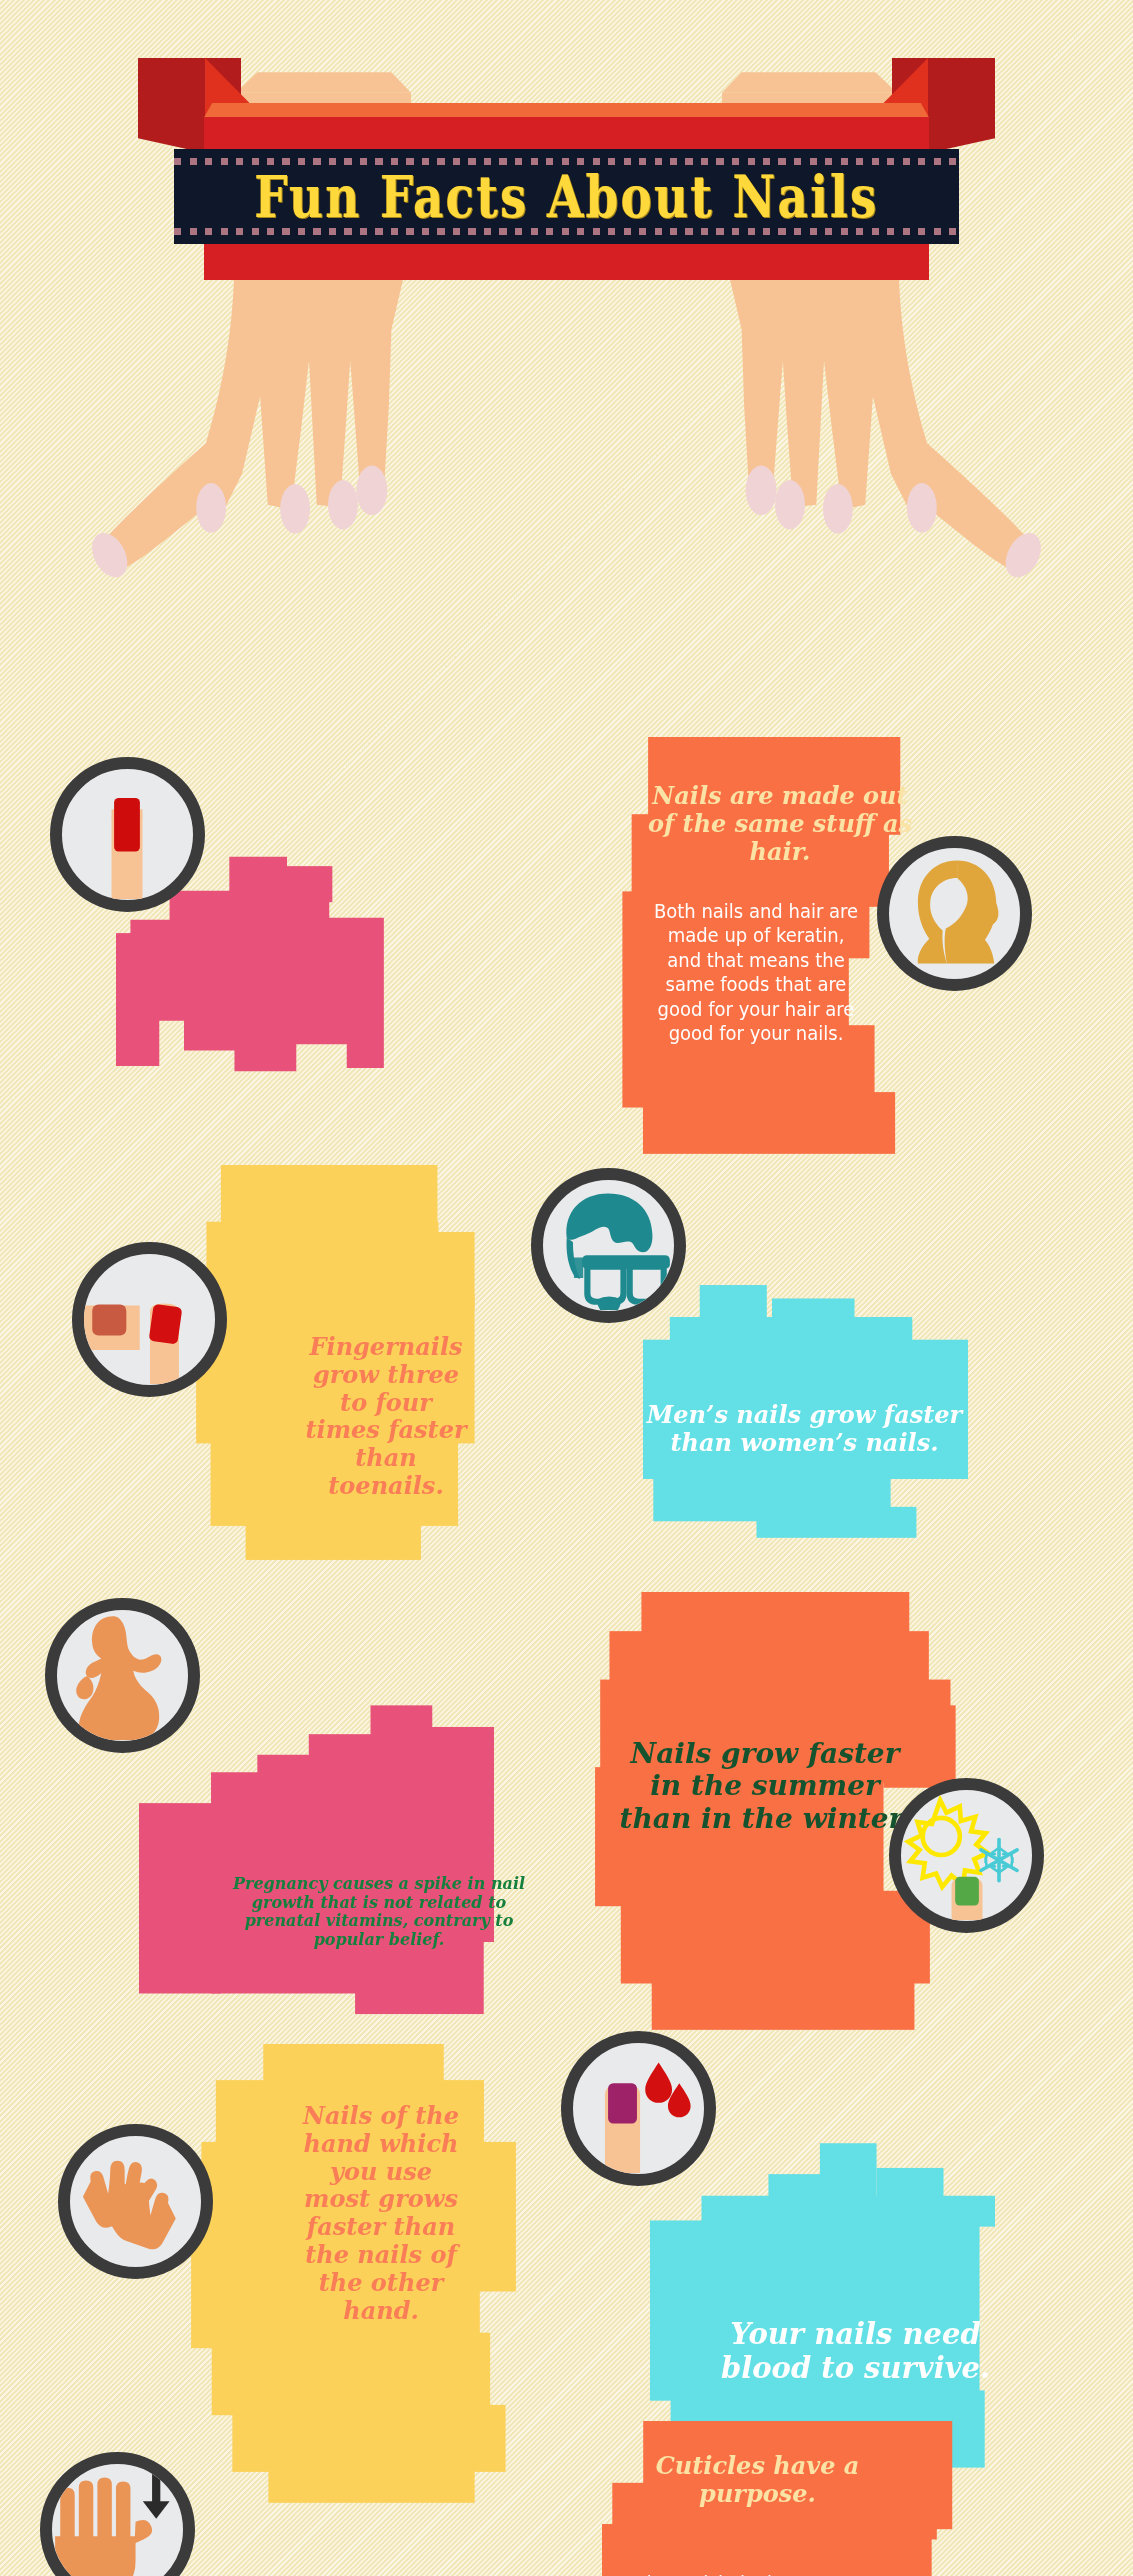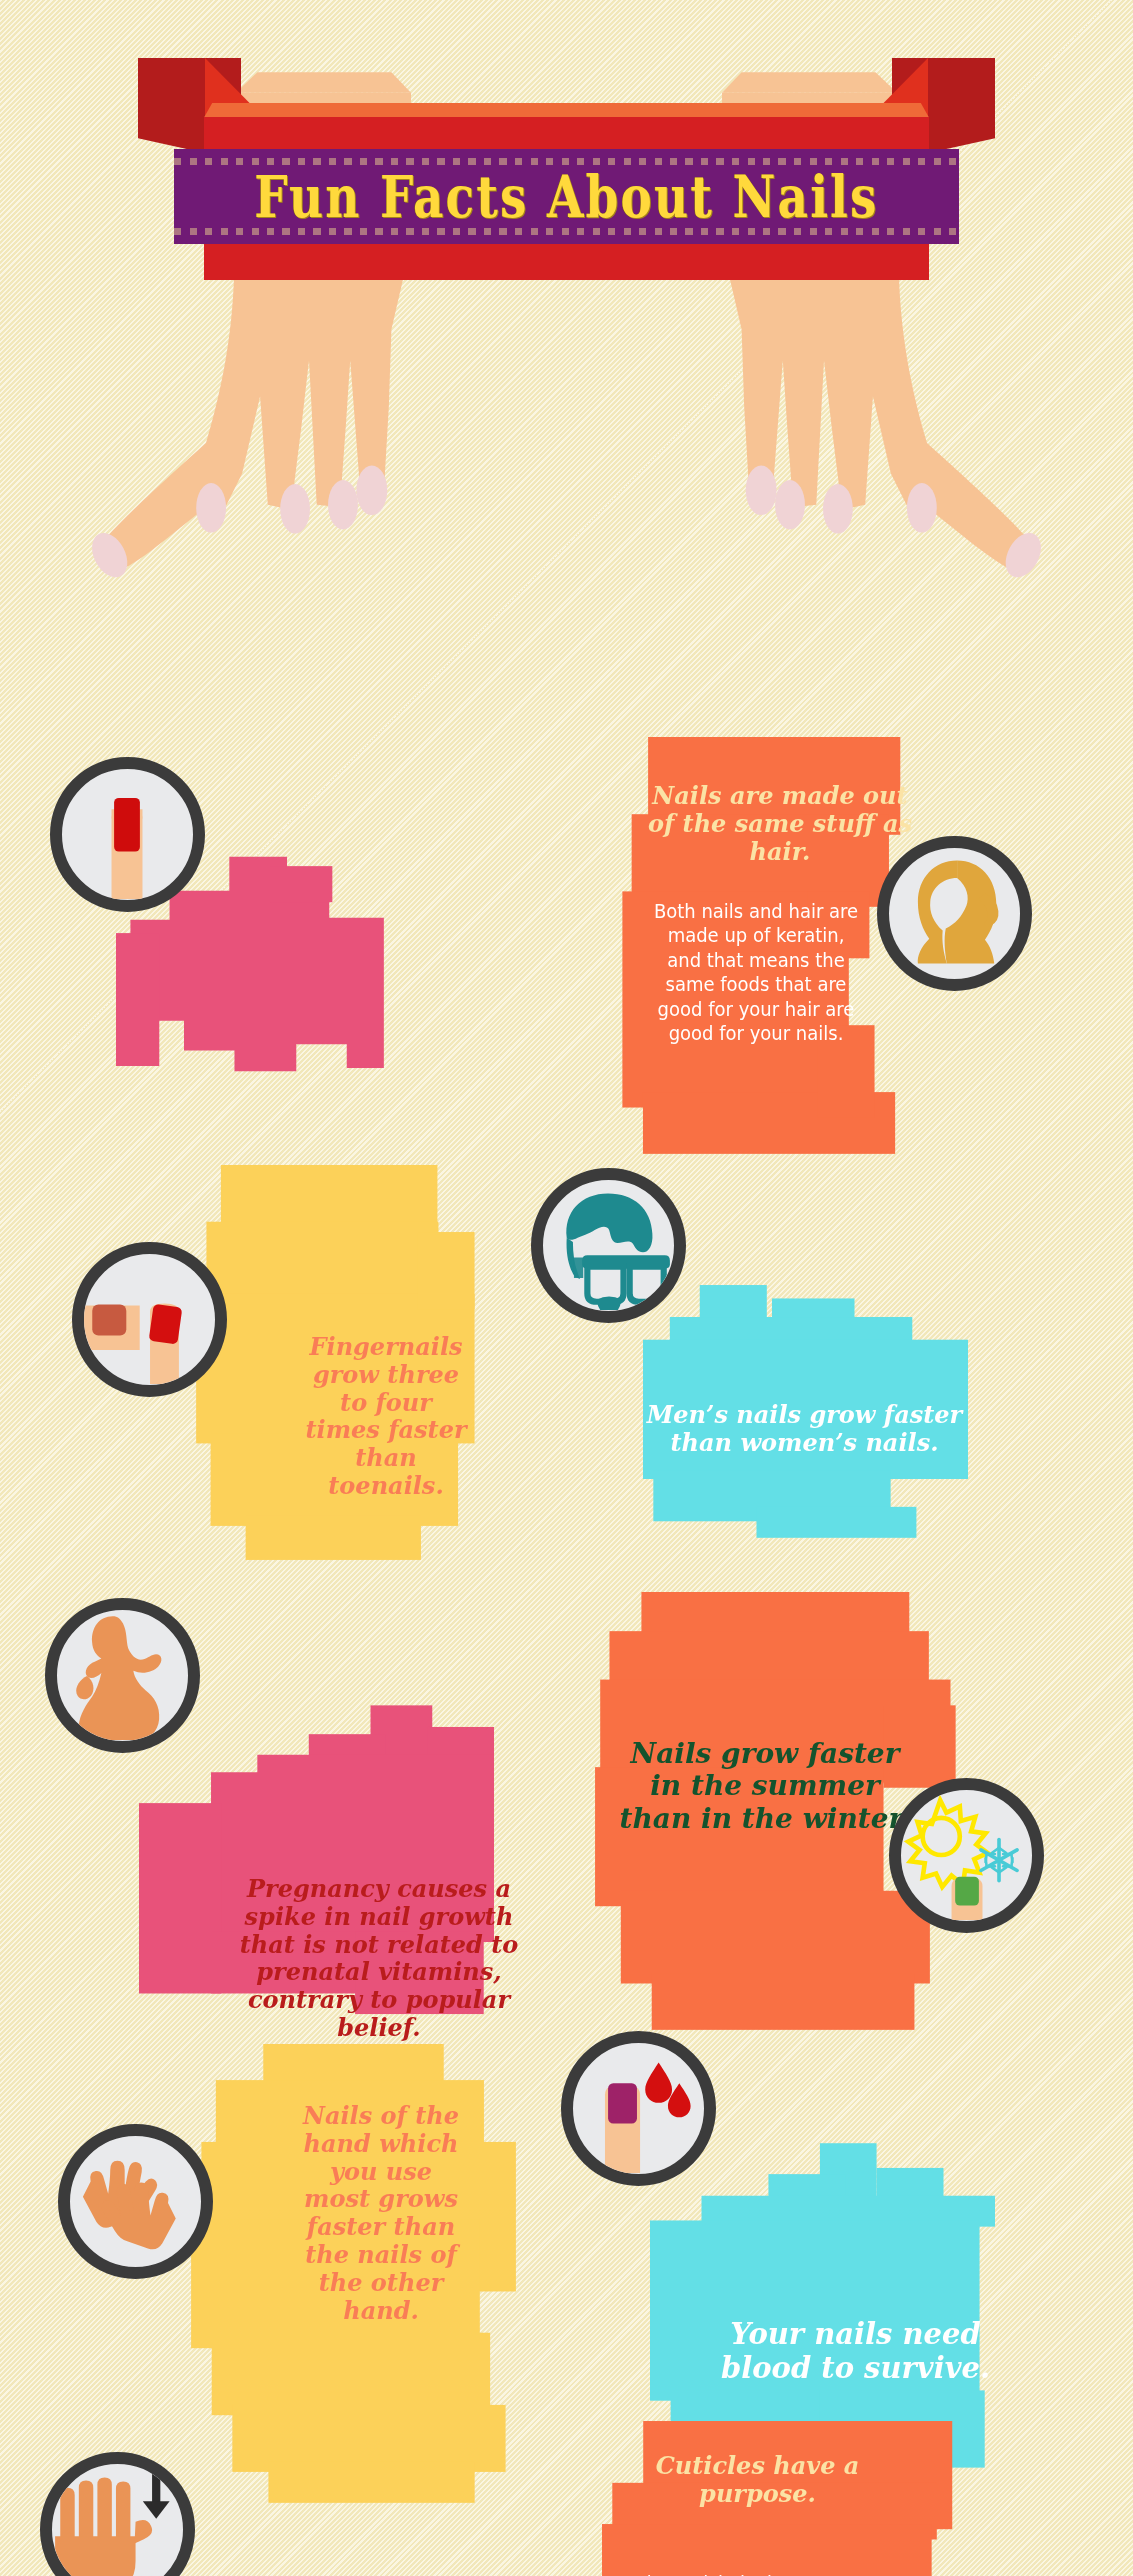--- a/index.html
+++ b/index.html
@@ -34,21 +34,21 @@
   .ban-notch{position:absolute;width:103px;height:34px;background:#ef5d34;top:33px;}
   .ban-notch.l{left:0;}
   .ban-notch.r{right:0;}
   .ban-foldl{position:absolute;left:67px;top:33px;width:62px;height:108px;background:#e0301e;
              clip-path:polygon(0 0,100% 58%,100% 100%,0 100%);}
   .ban-foldr{position:absolute;right:67px;top:33px;width:62px;height:108px;background:#e0301e;
              clip-path:polygon(0 58%,100% 0,100% 100%,0 100%);}
   .ban-top{position:absolute;left:66px;top:78px;width:725px;height:14.4px;background:#ef6a38;
            clip-path:polygon(8.2px 0,calc(100% - 8.2px) 0,100% 100%,0 100%);}
   .ban-main{position:absolute;left:66px;top:92px;width:725px;height:163px;background:#d51f22;}
-  .ban-strip{position:absolute;left:36px;top:124px;width:785px;height:95px;background:#701a75;}
+  .ban-strip{position:absolute;left:36px;top:124px;width:785px;height:95px;background:#0f172a;}
   .dots{position:absolute;left:0;width:100%;height:7.2px;
         background-image:repeating-linear-gradient(to right,#ad7582 0 7.2px,transparent 7.2px 15.5px);}
   .dots.t{top:8.8px;}
   .dots.b{bottom:8.8px;}
   .ban-title{
     position:absolute;left:0;top:0;width:100%;height:100%;
     display:flex;align-items:center;justify-content:center;
     font-family:"DejaVu Serif", serif;
     font-weight:bold;font-style:normal;
     font-size:47px;letter-spacing:2.1px;
@@ -239,21 +239,21 @@
         <rect x="330" y="56" width="150" height="54"></rect>
         <rect x="560" y="42" width="130" height="90"></rect>
         <rect x="230" y="96" width="460" height="60"></rect>
         <rect x="140" y="130" width="550" height="330"></rect>
         <rect x="0" y="190" width="160" height="370"></rect>
         <rect x="140" y="440" width="380" height="120"></rect>
         <rect x="420" y="440" width="250" height="160"></rect>
       </g>
     </svg>
   </div>
-  <div class="ftext script" style="left:227px;top:1875px;width:304px;font-size:24px;color:#b91c1c;">Pregnancy causes a spike in nail growth that is not related to prenatal vitamins, contrary to popular belief.</div>
+  <div class="ftext script" style="left:227px;top:1875px;width:304px;font-size:16px;color:#15803d;">Pregnancy causes a spike in nail growth that is not related to prenatal vitamins, contrary to popular belief.</div>
   <div class="circ" style="left:45px;top:1598px;width:155px;height:155px;">
     <svg width="130" height="130" viewBox="0 0 252 252">
       <g fill="#ea9456">
         <path d="M108 12 C82 12 66 34 68 62 C69 78 76 88 86 94 L74 100
                  C58 106 52 120 58 128 C64 136 78 130 86 122
                  C82 140 76 156 68 168 C58 182 44 200 42 226
                  C40 248 56 252 62 252 L160 252
                  C178 252 196 236 198 212 C200 186 188 168 172 156
                  C160 146 150 132 148 118
                  C166 126 186 120 196 110 C206 100 204 86 192 86

